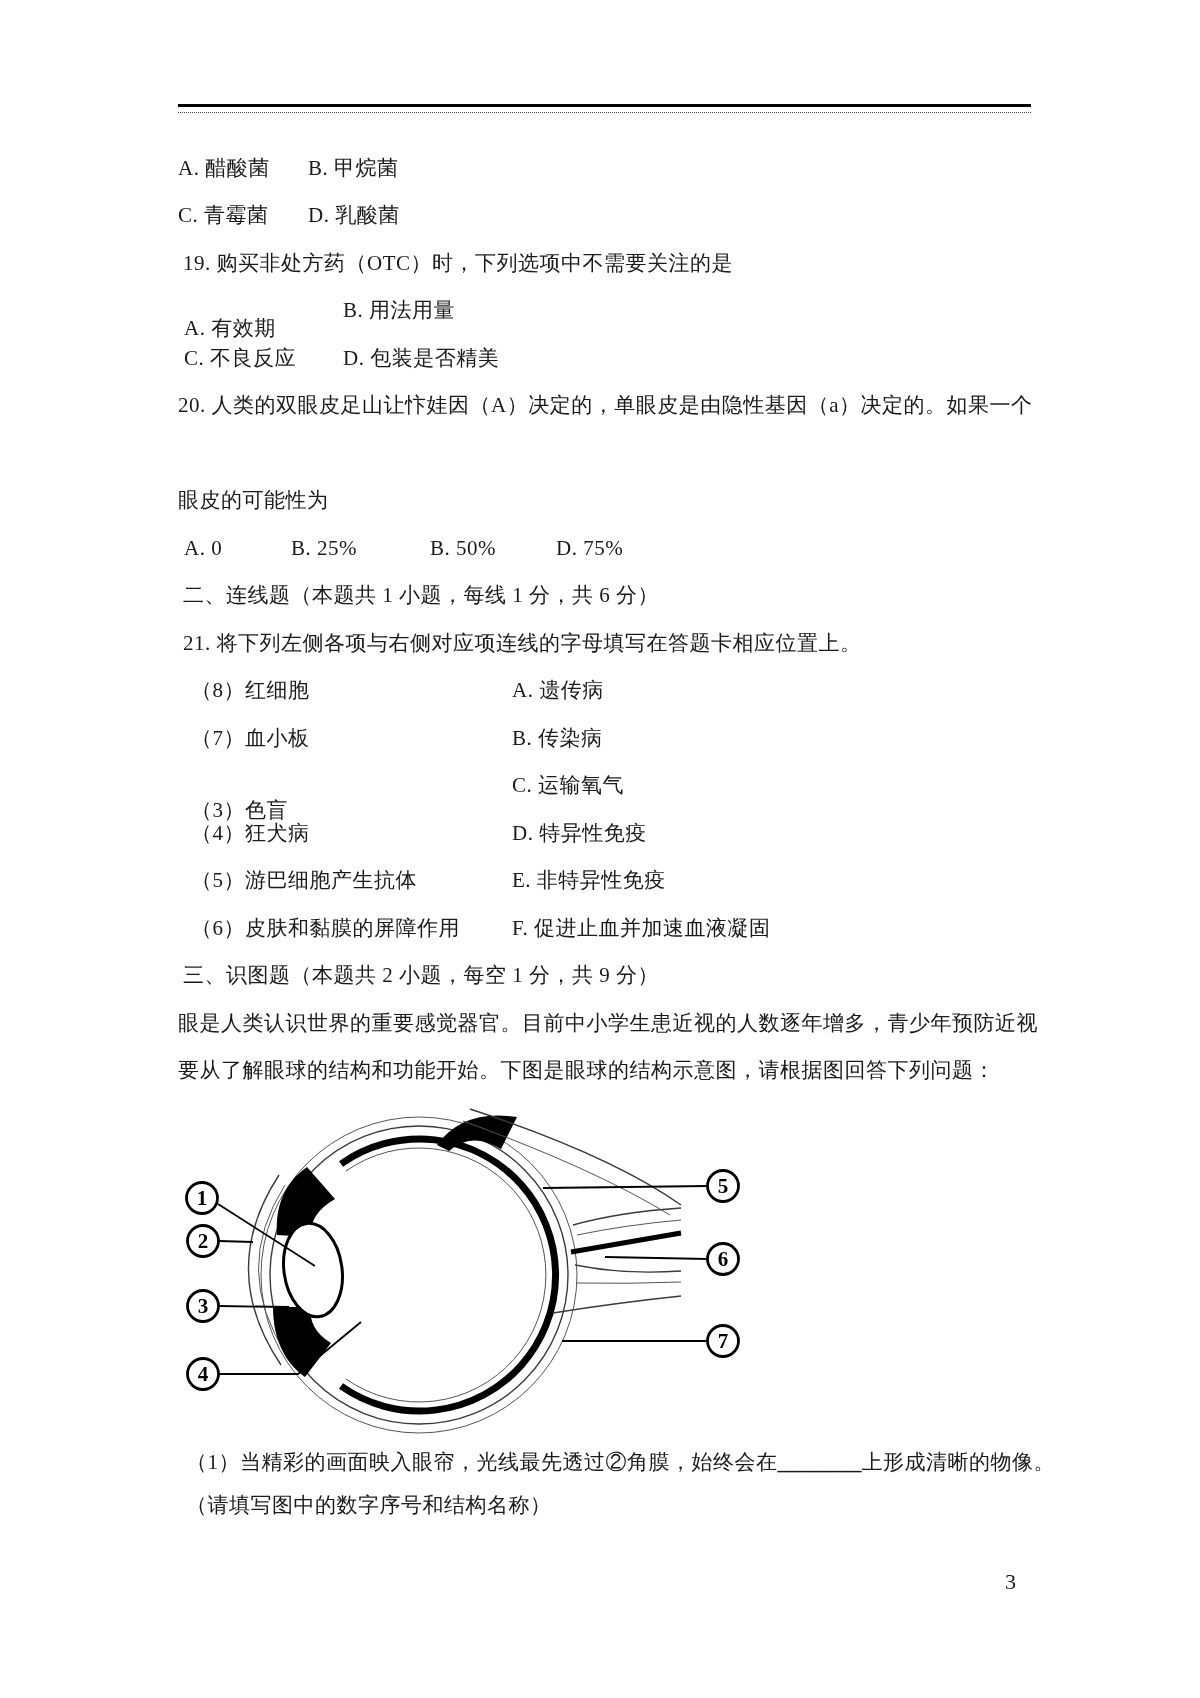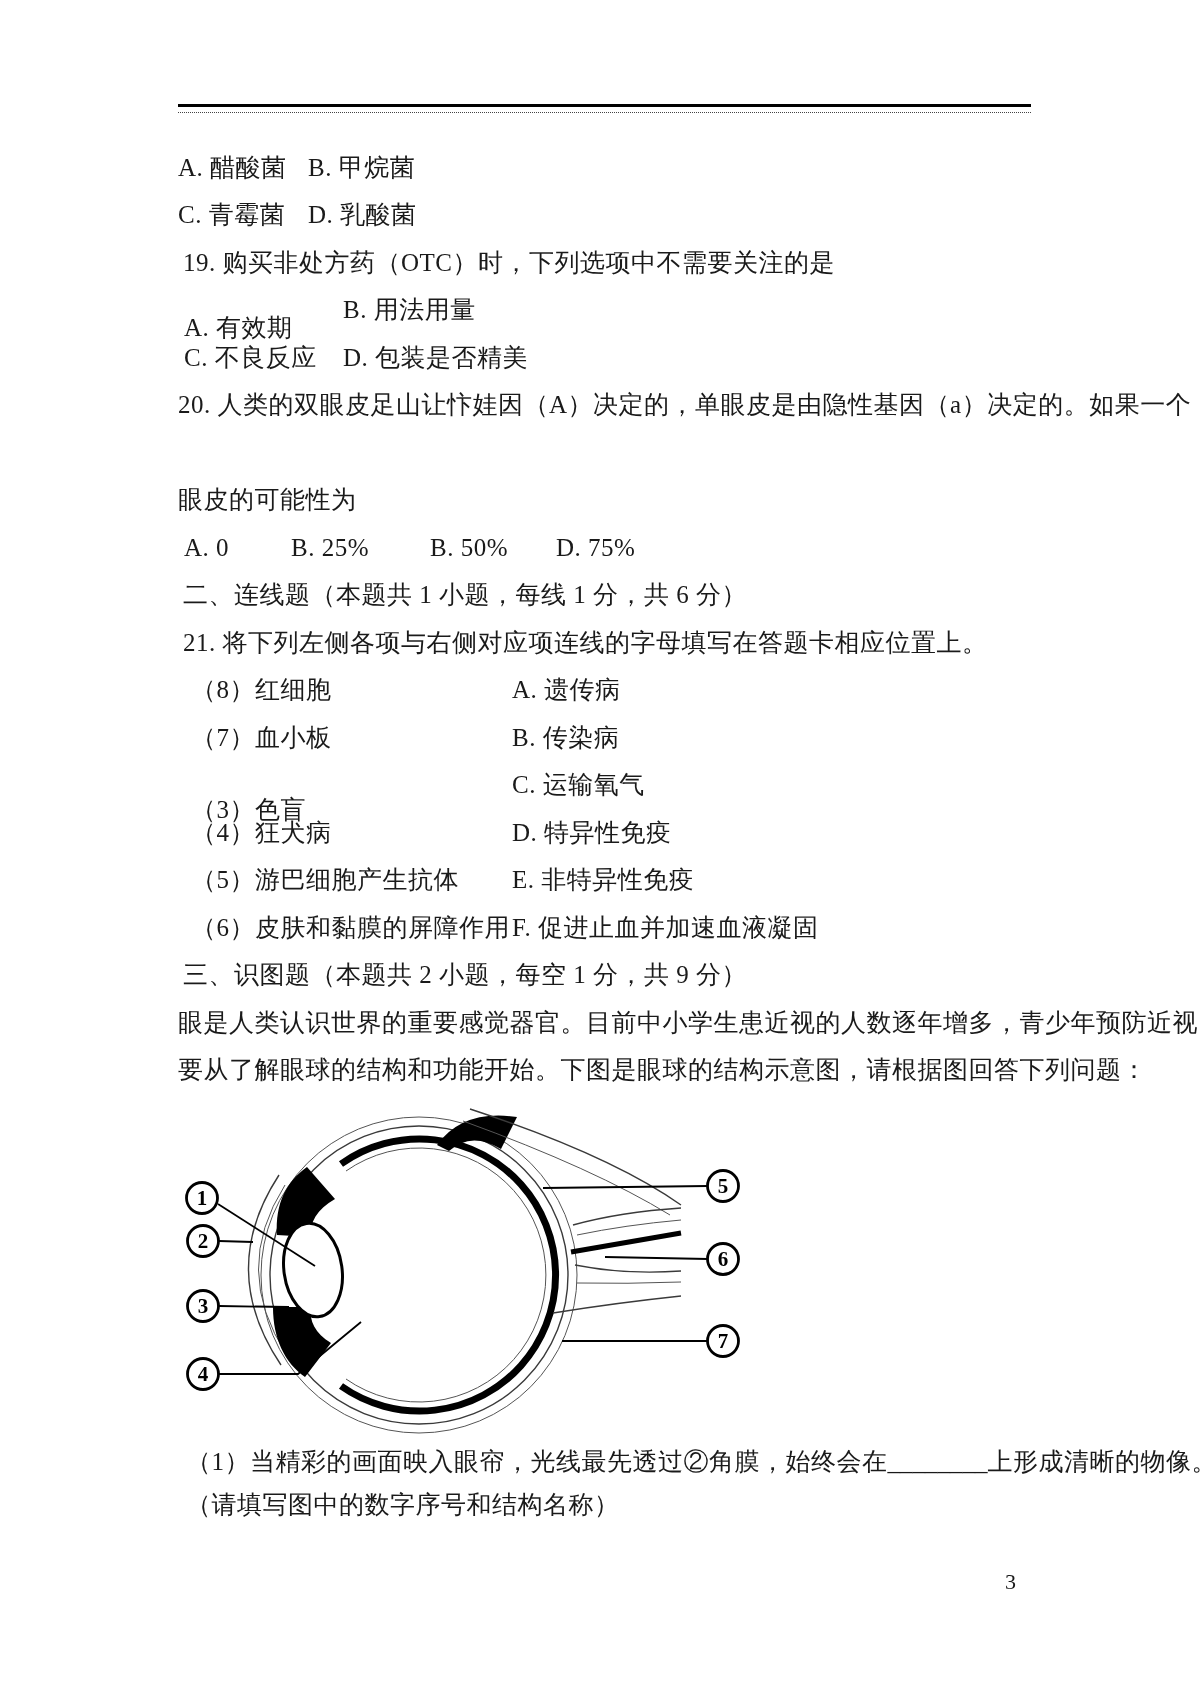--- a/index.html
+++ b/index.html
@@ -11,29 +11,29 @@
     color:#1a1a1a;
     overflow:hidden;
   }
   .rule{
     position:absolute;left:178px;top:104px;width:853px;height:5px;
     border-top:3px solid #000;
     border-bottom:1px dotted #444;
   }
   .t{
     position:absolute;
-    font-size:25px;
+    font-size:21px;
     line-height:30px;
     white-space:nowrap;
     letter-spacing:0.5px;
     color:#1a1a1a;
   }
   .blank{
     letter-spacing:0;
-    font-weight:normal;
+    font-weight:bold;
   }
   .pageno{
     position:absolute;
     font-size:22px;
     line-height:28px;
   }
   svg .ln{stroke:#000;stroke-width:1.8;fill:none;}
   svg .thin{stroke:#3a3a3a;stroke-width:1.4;fill:none;}
   svg .thinner{stroke:#555;stroke-width:1px;fill:none;}
   svg .lbl-circle{fill:#fff;stroke:#000;stroke-width:2.8;}

